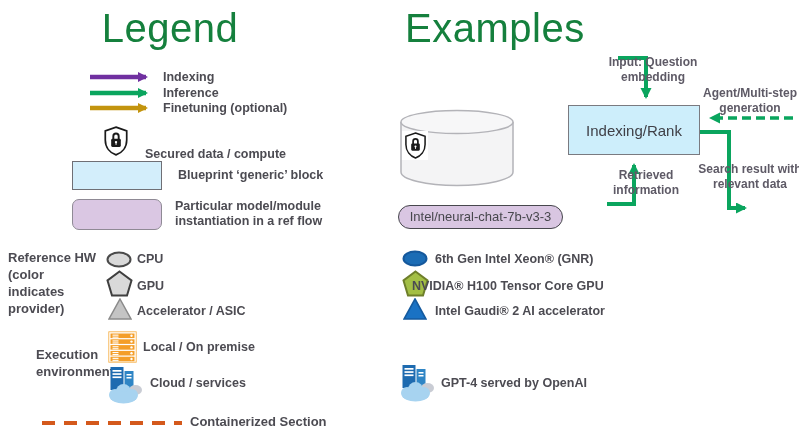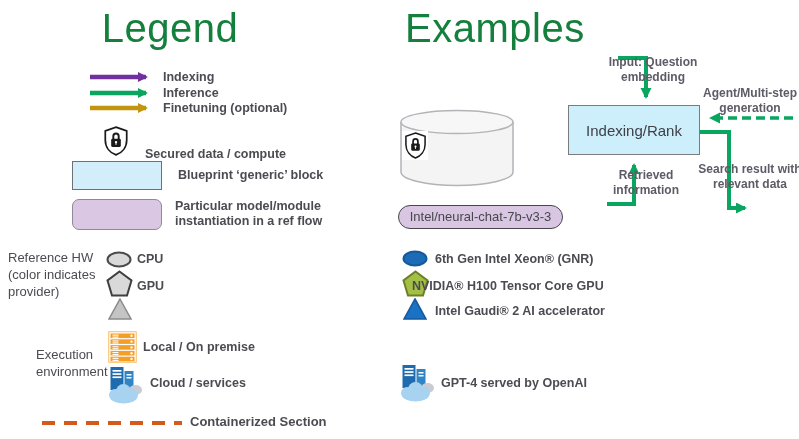--- a/index.html
+++ b/index.html
@@ -2,21 +2,21 @@
 <html><head>
 <meta charset="utf-8">
 <style>
   html,body{margin:0;padding:0;background:#fff;}
   #canvas{position:relative;width:799px;height:439px;background:#ffffff;overflow:hidden;
           font-family:"Liberation Sans",sans-serif;}
   .abs{position:absolute;}
   .title{font-size:40px;font-weight:400;color:#15803d;letter-spacing:.5px;}
   .lbl{font-size:12.5px;font-weight:700;color:#4c4b52;line-height:1.22;}
   .lbl-reg{font-size:13px;font-weight:400;color:#47474d;line-height:1.25;}
-  .sec-lbl{font-size:13px;font-weight:400;color:#4c4b52;line-height:1.3;}
+  .sec-lbl{font-size:13px;font-weight:700;color:#4c4b52;line-height:1.3;}
   .flow-lbl{font-size:12px;font-weight:700;color:#5e5a66;text-align:center;line-height:1.25;}
   .block{box-sizing:border-box;}
   .generic-block{background:#d3eefb;border:1px solid #6f6f75;}
   .model-block{background:#dac7e3;border:1px solid #8f8a95;border-radius:7px;}
   .model-chip{background:#d9c6e2;border:1.5px solid #47474d;border-radius:12px;
               display:flex;align-items:center;justify-content:center;}
   .retrieval-box{background:#cdeefb;border:1px solid #7a7a80;display:flex;align-items:center;
                  justify-content:center;font-size:15px;color:#3f3f46;}
   .icon-bg-white{background:#fff;display:flex;align-items:center;justify-content:center;}
   svg{display:block;}
@@ -96,20 +96,21 @@
       <polygon points="13.5,1.5 25.5,10.5 21,25.5 6,25.5 1.5,10.5" fill="#d9d9d9" stroke="#3f3f3f" stroke-width="2"></polygon>
     </svg>
   </div>
   <div class="abs lbl" style="left:137px;top:279px;">GPU</div>
 
   <div class="abs" style="left:108px;top:298px;">
     <svg width="24" height="22" viewBox="0 0 24 22">
       <polygon points="12,1 23,21 1,21" fill="#c4c4c4" stroke="#8a8a8a" stroke-width="1.5"></polygon>
     </svg>
   </div>
+  <div class="abs lbl" style="left:137px;top:304px;">Accelerator / ASIC</div>
 
   <div class="abs sec-lbl" style="left:24px;top:347px;width:100px;margin-left:12px;">Execution environment</div>
 
   <div class="abs" style="left:108px;top:331px;">
     <svg width="29" height="32" viewBox="0 0 29 32">
       <rect x="0.8" y="0.8" width="27.4" height="30.4" fill="#ffffff" stroke="#f5ab3c" stroke-width="0.8"></rect>
       <g fill="#f49e28">
         <rect x="2.5" y="2.5" width="24" height="4.6"></rect>
           <rect x="2.5" y="8.3" width="24" height="4.6"></rect>
         <rect x="2.5" y="14.1" width="24" height="4.6"></rect>

